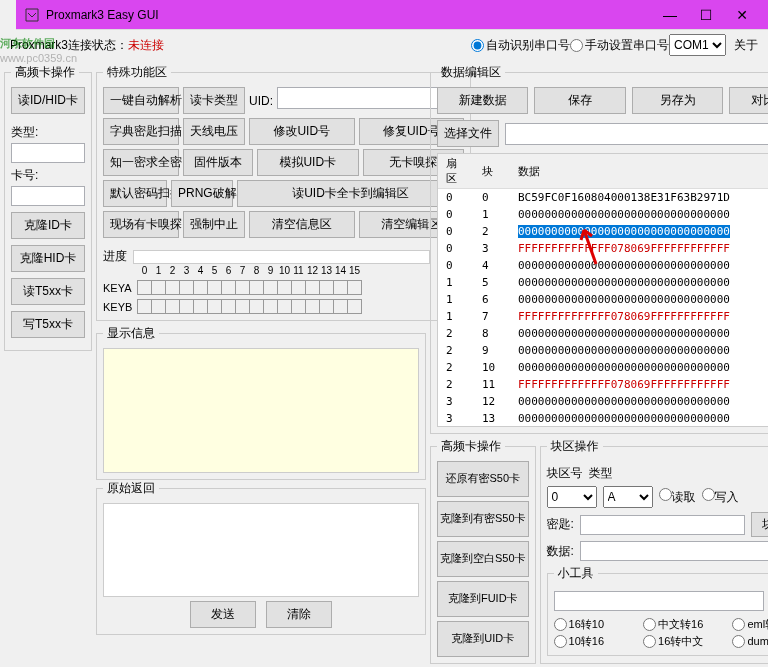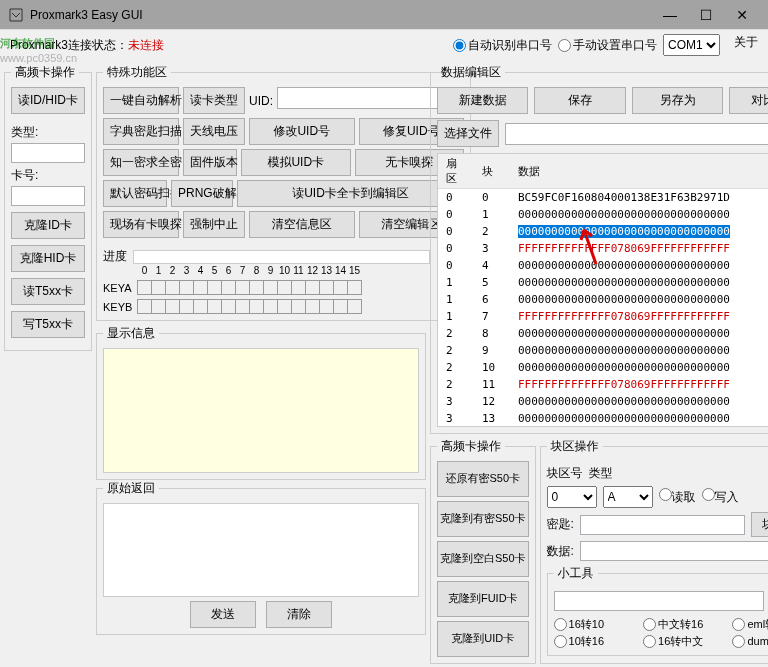--- a/index.html
+++ b/index.html
@@ -1,25 +1,25 @@
 <!DOCTYPE html>
 <html><head>
 <meta charset="utf-8">
 <style>
 * { box-sizing: border-box; margin: 0; padding: 0; }
 body { font-family: "Microsoft YaHei", Arial, sans-serif; font-size: 12px; background: #f0f0f0; width: 768px; height: 667px; overflow: hidden; }
-.titlebar { height: 30px; background: #a3a3a3; display: flex; align-items: center; padding: 0 8px; border-bottom: 1px solid #ddd; }
+.titlebar { height: 30px; background: #d946ef; display: flex; align-items: center; padding: 0 8px; border-bottom: 1px solid #ddd; margin-left: 16px; }
 .titlebar-icon { width: 16px; height: 16px; margin-right: 6px; }
 .titlebar-title { flex: 1; font-size: 12px; }
 .titlebar-btns { display: flex; gap: 0; }
 .titlebar-btn { width: 36px; height: 26px; display: flex; align-items: center; justify-content: center; font-size: 14px; cursor: pointer; }
 .topbar { height: 30px; background: #f0f0f0; display: flex; align-items: center; padding: 0 10px; justify-content: space-between; }
 .status-text { font-size: 12px; }
 .status-disconnected { color: #c00; }
-.radio-group { display: flex; gap: 6px; }
+.radio-group { display: flex; align-items: center; }
 .radio-item { display: flex; align-items: center; gap: 2px; }
 input[type=radio] { accent-color: #0078d7; }
 select { font-size: 12px; height: 22px; }
 .about-link { margin-left: 8px; color: #000; text-decoration: none; }
 .main { display: flex; height: calc(667px - 60px); padding: 4px; gap: 4px; }
 .left-col { width: 110px; display: flex; flex-direction: column; gap: 4px; }
 .center-col { width: 330px; display: flex; flex-direction: column; gap: 4px; }
 .right-col { flex: 1; display: flex; flex-direction: column; gap: 4px; }
 fieldset { border: 1px solid #ccc; padding: 6px; font-size: 12px; }
 legend { padding: 0 4px; font-size: 12px; }
@@ -140,21 +140,21 @@
         <input type="text" style="flex: 1 1 0%; height: 22px; border: 1px solid rgb(171, 173, 179); padding: 0px 4px;">
       </div>
       <div style="display:flex;gap:4px;margin-bottom:4px">
         <button class="btn" style="width:76px">字典密匙扫描</button>
         <button class="btn" style="width:62px">天线电压</button>
         <button class="btn" style="flex:1">修改UID号</button>
         <button class="btn" style="flex:1">修复UID号</button>
       </div>
       <div style="display:flex;gap:4px;margin-bottom:4px">
         <button class="btn" style="width:76px">知一密求全密</button>
-        <button class="btn" style="width:54px">固件版本</button>
+        <button class="btn" style="width:70px">固件版本</button>
         <button class="btn" style="flex:1">模拟UID卡</button>
         <button class="btn" style="flex:1">无卡嗅探</button>
       </div>
       <div style="display:flex;gap:4px;margin-bottom:4px">
         <button class="btn" style="width:64px">默认密码扫描</button>
         <button class="btn" style="width:62px">PRNG破解</button>
         <button class="btn" style="flex:1">读UID卡全卡到编辑区</button>
       </div>
       <div style="display:flex;gap:4px;margin-bottom:4px">
         <button class="btn" style="width:76px">现场有卡嗅探</button>

